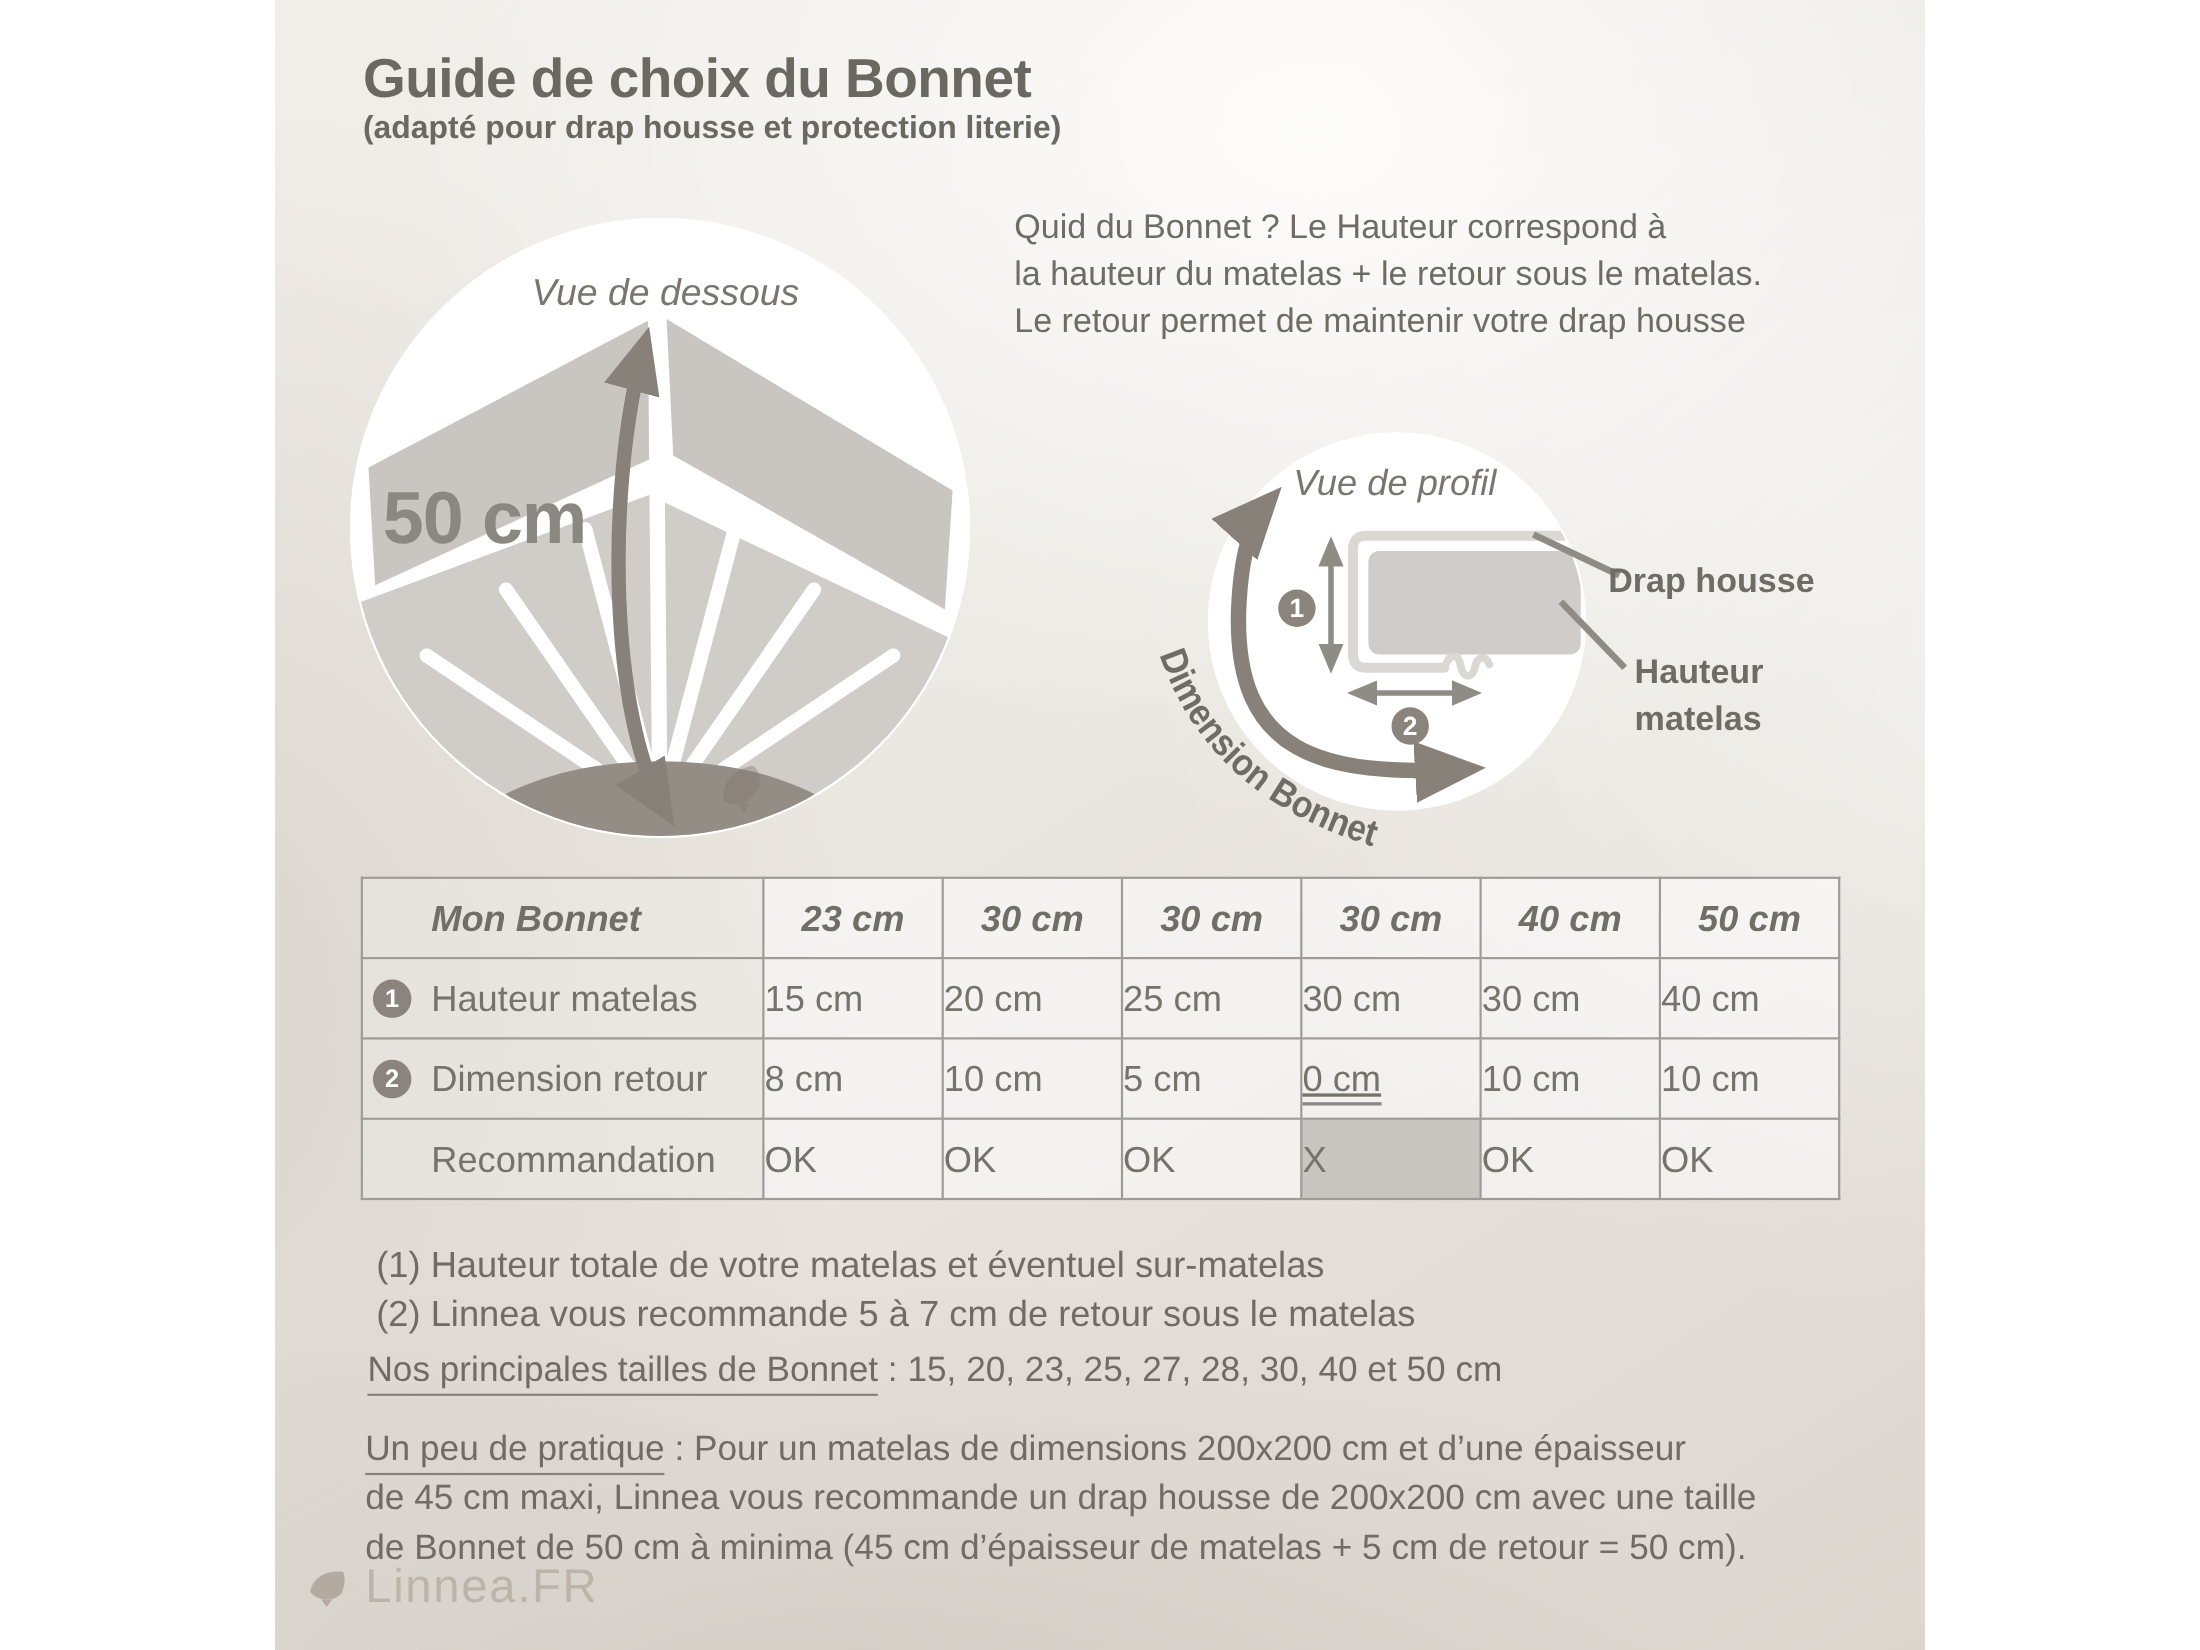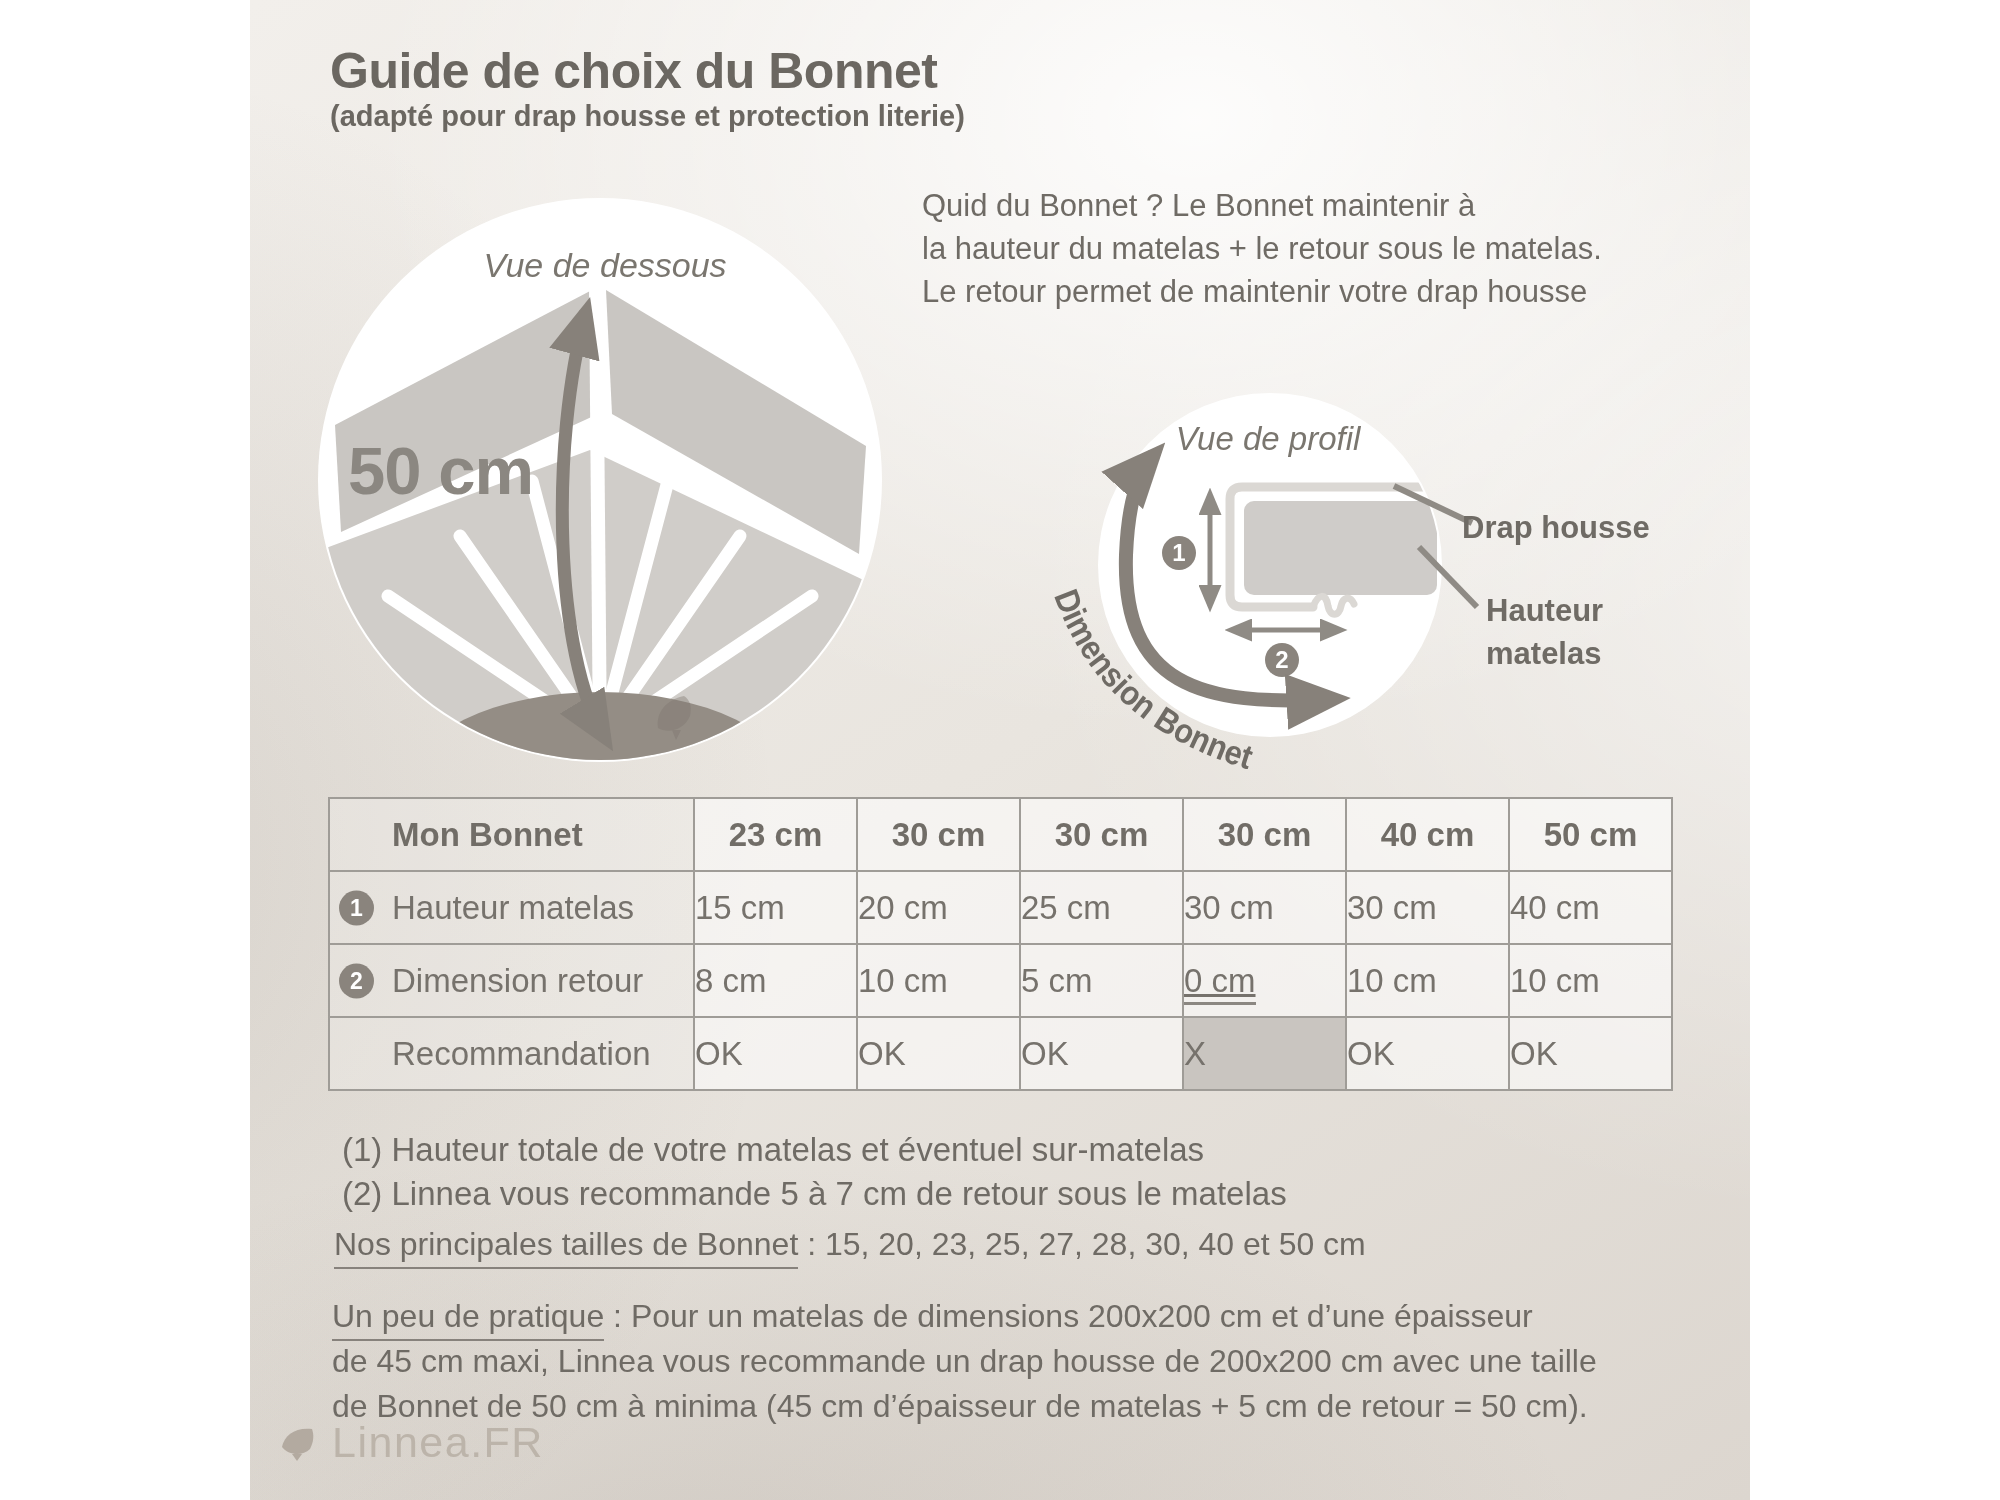--- a/index.html
+++ b/index.html
@@ -24,21 +24,21 @@
   .callout{position:absolute;font-size:31px;font-weight:700;color:var(--ink,#6f6b65);}
   .callout-drap{left:1188px;top:510px;margin-left:24px;}
   .callout-hauteur{left:1236px;top:589px;width:200px;line-height:43px;}
   .bonnet-table{position:absolute;left:78px;top:797px;border-collapse:collapse;table-layout:fixed;}
   .bonnet-table col.c0{width:365px;}
   .bonnet-table col.cn{width:163px;}
   .bonnet-table th,.bonnet-table td{
     border:2px solid var(--table-border,#9f9c97);height:71px;padding:0;
     font-size:33px;color:#76726c;background:rgba(255,255,255,.55);
   }
-  .bonnet-table th{font-weight:700;color:#716d67;}
+  .bonnet-table th{font-weight:700;color:#716d67;font-style:italic;}
   .cell-label{text-align:left !important;padding-left:62px !important;position:relative;background:rgba(255,255,255,.22) !important;}
   td.cell-label{font-weight:400;}
   .badge{
     position:absolute;left:9px;top:50%;transform:translateY(-50%);
     width:35px;height:35px;border-radius:50%;background:var(--badge,#8a847d);
     color:#fff;font-size:23px;font-weight:700;display:flex;align-items:center;justify-content:center;
   }
   .uval{border-bottom:3px solid #8b8781;padding-bottom:3px;text-decoration:underline;}
   .x-cell{background:var(--highlight-cell,#c9c5c0) !important;}
   .footnotes{position:absolute;left:92px;top:1128px;font-size:33px;line-height:44px;color:var(--ink,#6f6b65);}
@@ -106,21 +106,21 @@
         <ellipse class="ellipse-dark" cx="282" cy="588" rx="192" ry="94"></ellipse>
         <path class="leafmark" d="M366,498 C348,502 338,514 340,530 C350,536 366,532 372,518 C374,508 372,502 366,498 Z M354,532 L358,542 L363,532 Z"></path>
       </g>
       <path class="big-arrow" d="M287,540 C236,456 232,246 268,114" marker-start="url(#head-d)" marker-end="url(#head-d)"></path>
       <text class="caption-it" x="287" y="79" text-anchor="middle">Vue de dessous</text>
       <text class="measure-big" x="30" y="296">50 cm</text>
     </svg>
   </div>
 
   <div class="intro">
-    <div>Quid du Bonnet ? Le Bonnet maintenir à</div>
+    <div>Quid du Bonnet ? Le Hauteur correspond à</div>
     <div>la hauteur du matelas + le retour sous le matelas.</div>
     <div>Le retour permet de maintenir votre drap housse</div>
   </div>
 
   <div class="profil-wrap">
     <svg viewBox="0 0 660 470" width="660" height="470">
       <defs>
         <clipPath id="clip-profil">
             <circle cx="430" cy="210" r="170"></circle>
           </clipPath>

